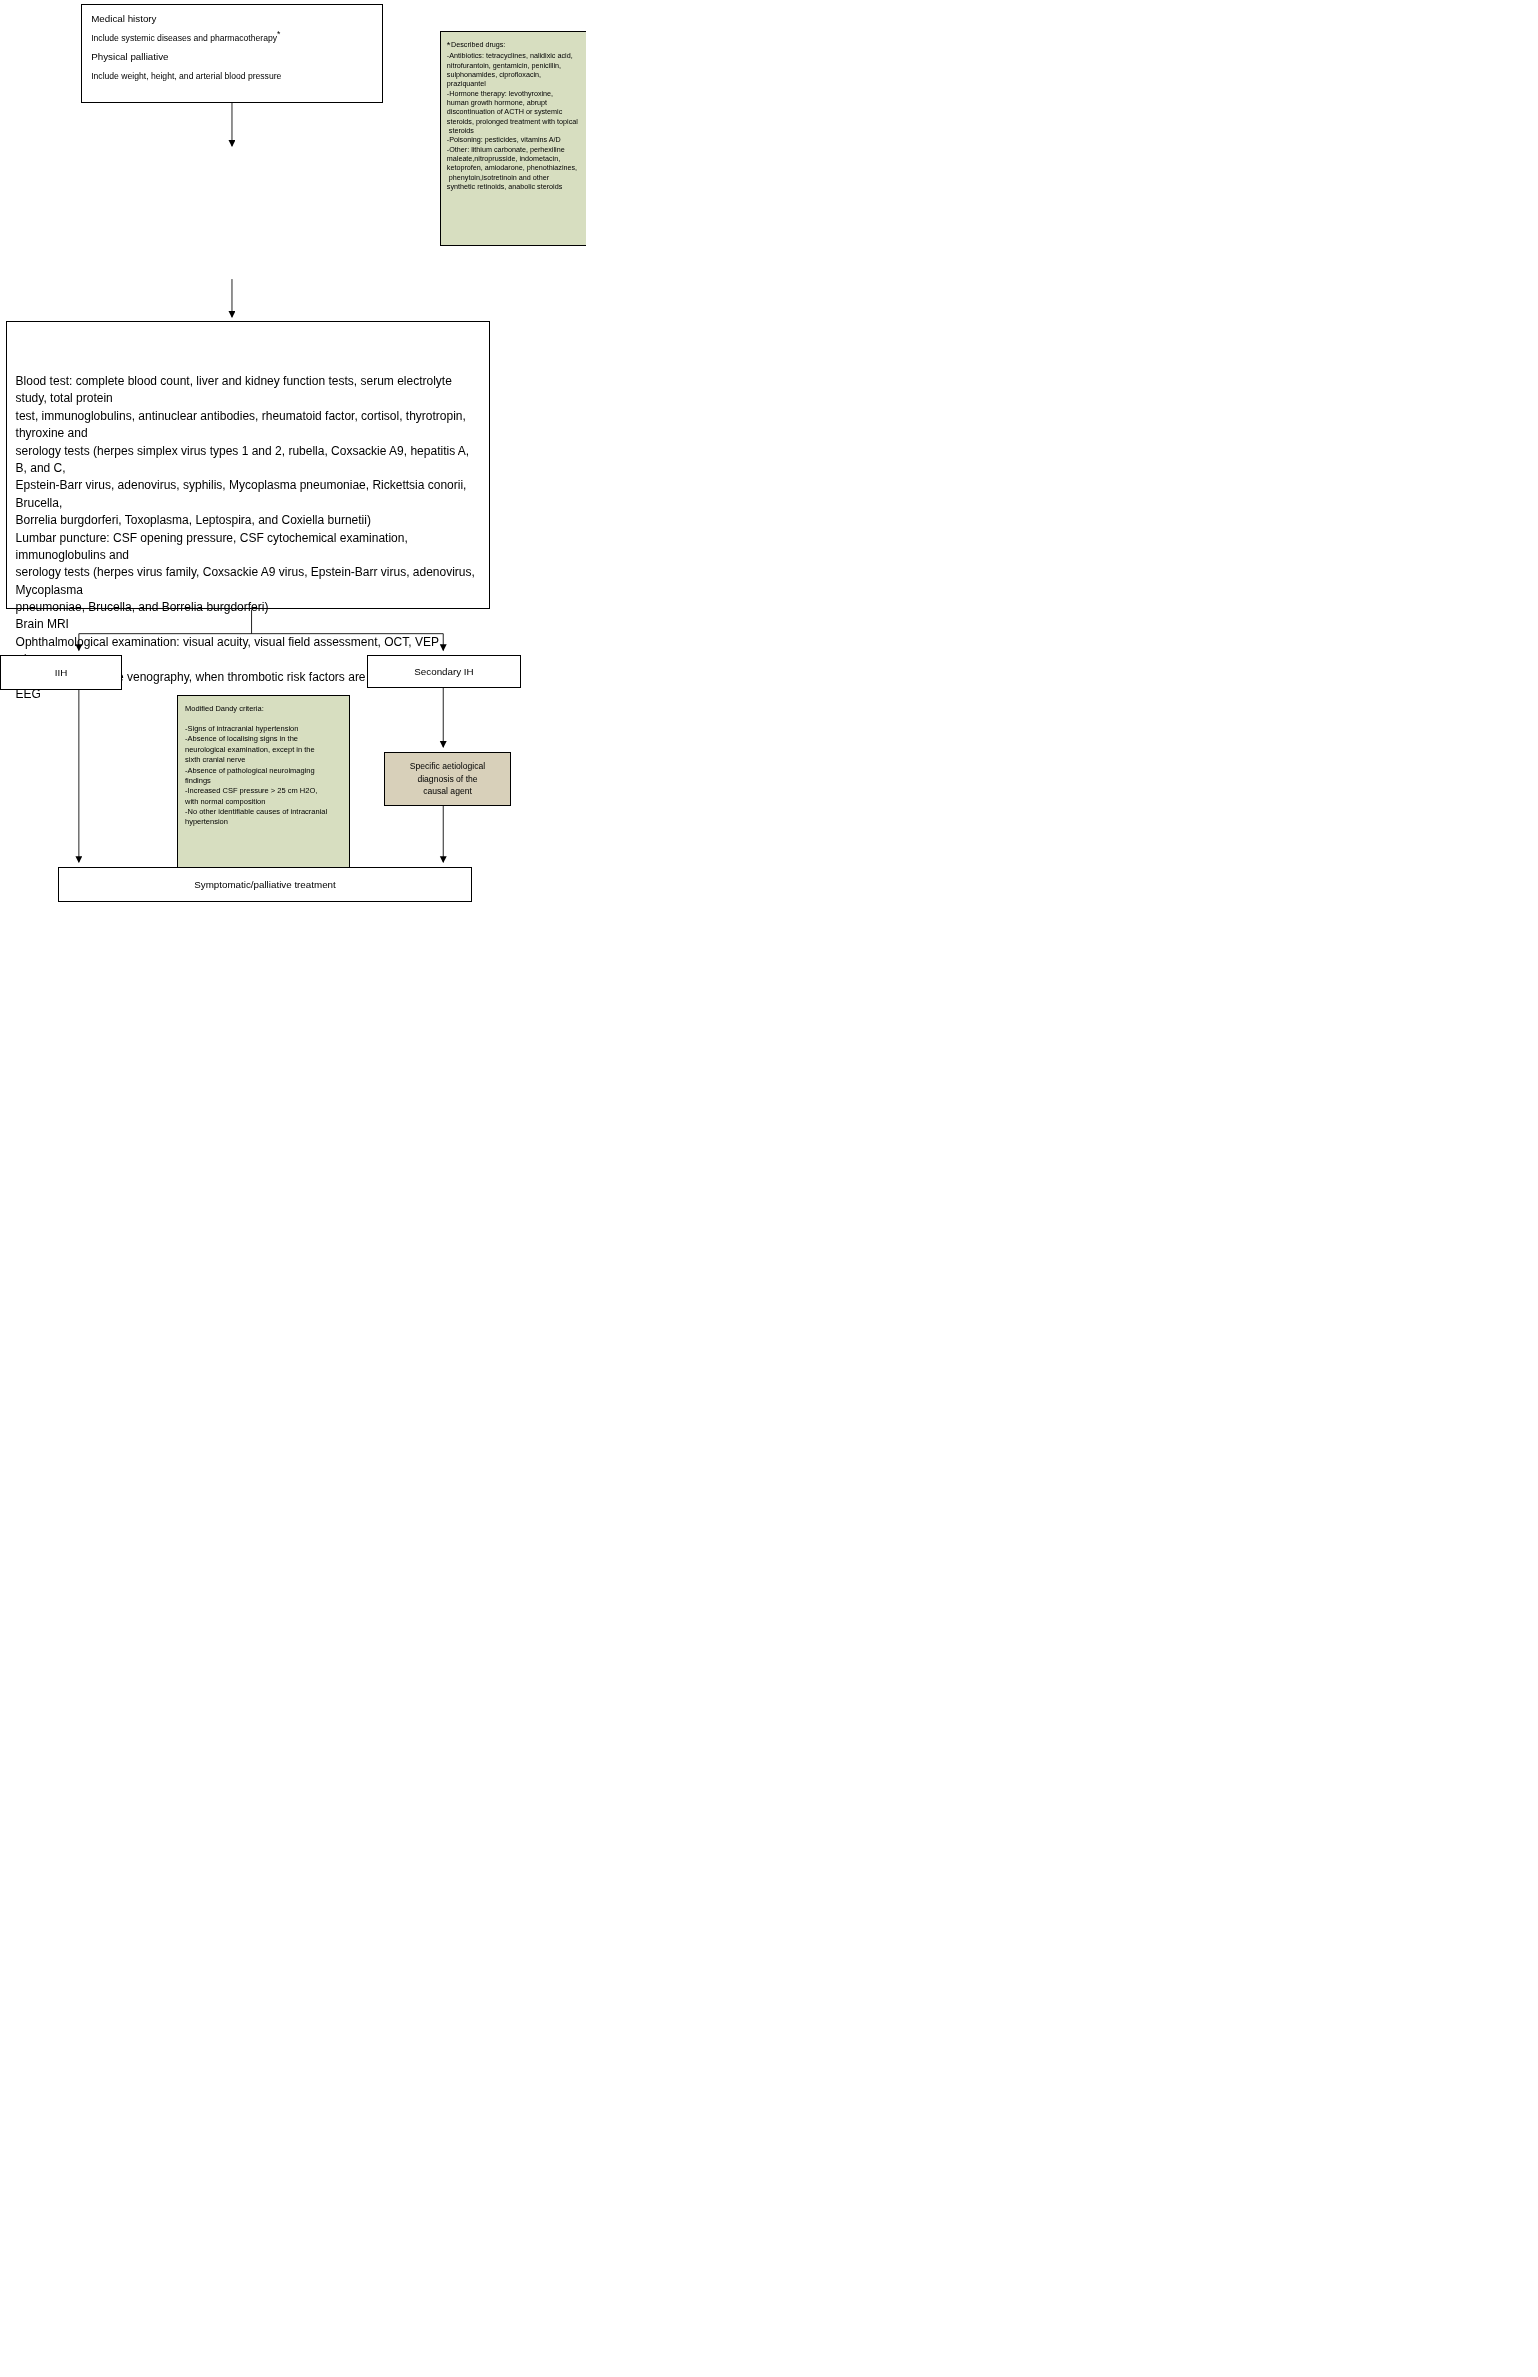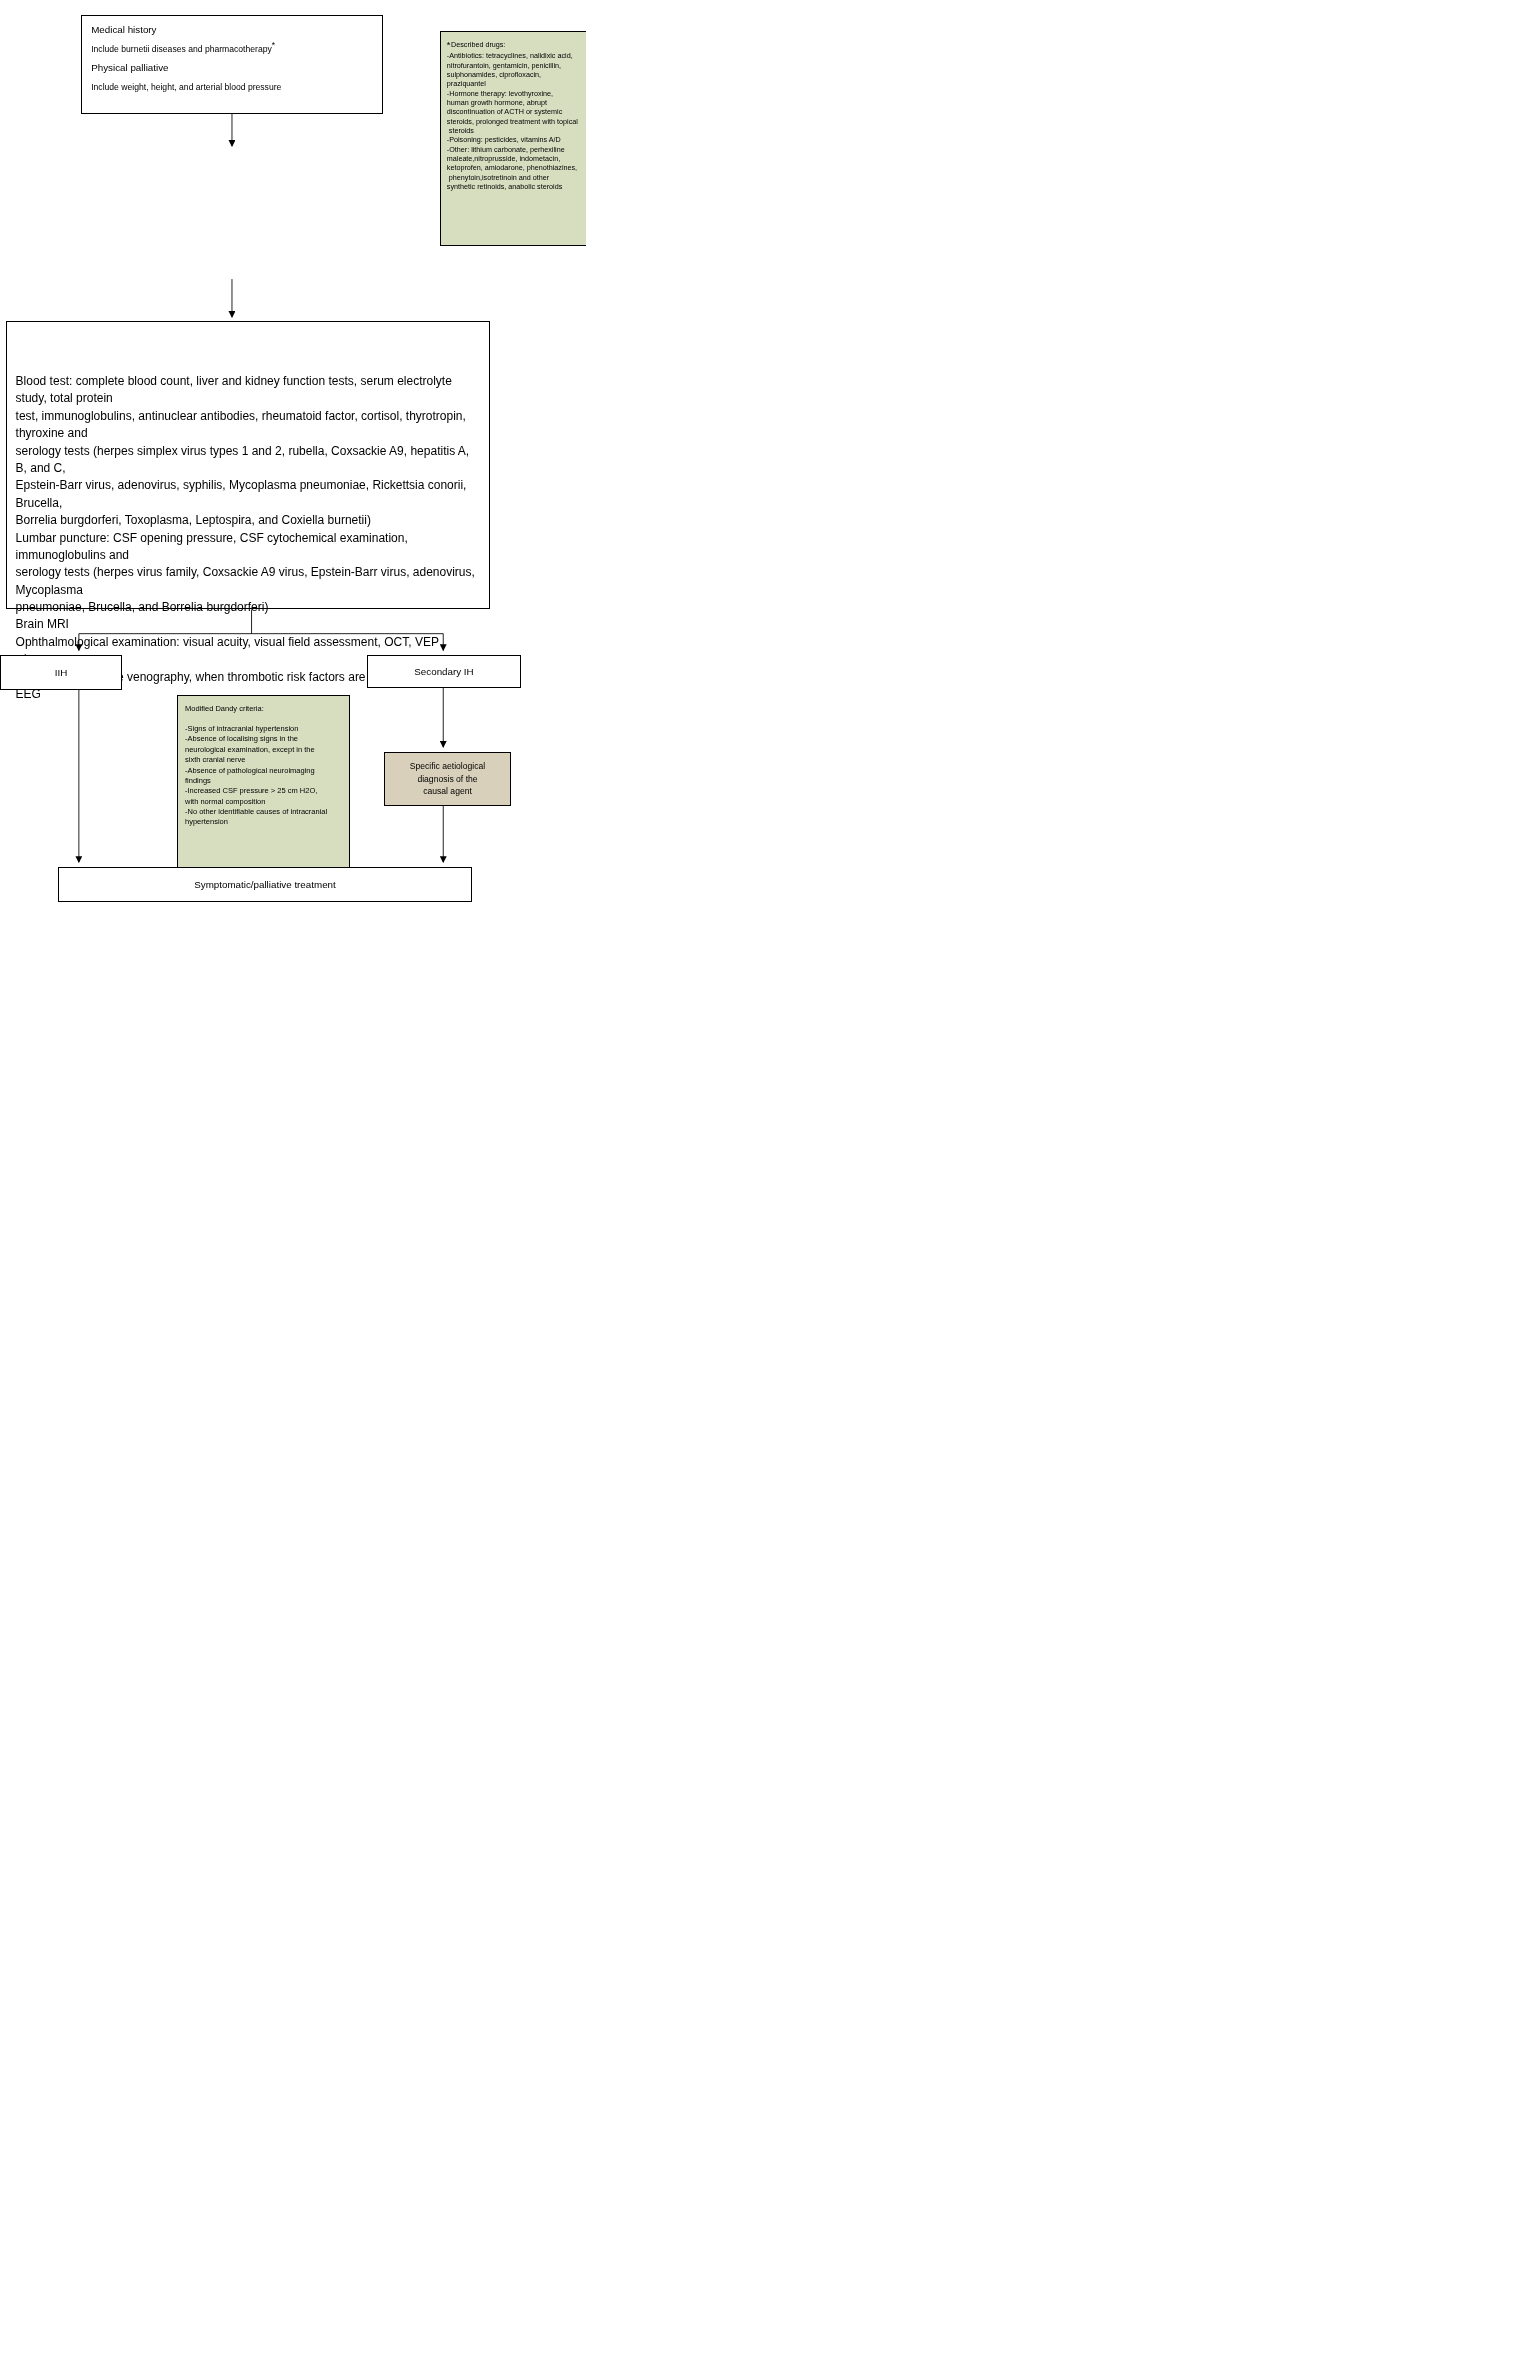--- a/index.html
+++ b/index.html
@@ -16,21 +16,21 @@
     position:absolute;
     border:0.9px solid #000000;
     background:#ffffff;
     box-sizing:border-box;
   }
   .green{background:#d7dec0;}
   .tan{background:#d8d0ba;}
   .center{display:flex;align-items:center;justify-content:center;text-align:center;}
   .pre{white-space:pre-wrap;}
 
-  #box-medical{left:81px;top:15px;width:302px;height:99px;padding:8px 9.2px;}
+  #box-medical{left:81px;top:4px;width:302px;height:99px;padding:8px 9.2px;}
   #box-medical .mh-title{font-size:9.8px;margin-bottom:8.6px;}
   #box-medical .mh-sub{font-size:8.6px;margin-bottom:8.6px;}
   .star{vertical-align:super;font-size:1.0em;line-height:0;}
   .star2{font-size:1.3em;vertical-align:-0.12em;margin-right:0.6px;}
 
   #box-drugs{left:412px;top:31px;width:172px;height:215px;padding:7px 4.6px 5.8px 5.8px;font-size:7.2px;line-height:1.3;margin-left:28px;}
   #box-suspicion{left:68px;top:151px;width:339px;height:128px;padding:19.6px 11.5px 0 17.3px;font-size:8.6px;line-height:1.5;}
   #box-workup{left:6px;top:321px;width:484px;height:288px;padding:51px 8px 0 8.6px;font-size:12px;line-height:1.45;}
   #box-iih{left:0;top:655px;width:122px;height:35px;font-size:9.8px;}
   #box-dandy{left:177px;top:656px;width:173px;height:173px;padding:8px 4.6px 0 7px;font-size:7.5px;line-height:1.38;margin-top:39px;}
@@ -56,21 +56,21 @@
     <line x1="137" y1="1100" x2="770" y2="1100" stroke="#000000" stroke-width="1.5"></line>
     <line x1="137" y1="1100" x2="137" y2="1129" stroke="#000000" stroke-width="1.5" marker-end="url(#ah)"></line>
     <line x1="770" y1="1100" x2="770" y2="1129" stroke="#000000" stroke-width="1.5" marker-end="url(#ah)"></line>
     <line x1="137" y1="1197" x2="137" y2="1497" stroke="#000000" stroke-width="1.5" marker-end="url(#ah)"></line>
     <line x1="770" y1="1194" x2="770" y2="1297" stroke="#000000" stroke-width="1.5" marker-end="url(#ah)"></line>
     <line x1="770" y1="1398" x2="770" y2="1497" stroke="#000000" stroke-width="1.5" marker-end="url(#ah)"></line>
   </svg>
 
   <div class="box" id="box-medical">
     <div class="mh-title">Medical history</div>
-    <div class="mh-sub"><span>Include burnetii diseases and pharmacotherapy</span><span class="star">*</span></div>
+    <div class="mh-sub"><span>Include systemic diseases and pharmacotherapy</span><span class="star">*</span></div>
     <div class="mh-title">Physical palliative</div>
     <div class="mh-sub">Include weight, height, and arterial blood pressure</div>
   </div>
 
   <div class="box green" id="box-drugs">
     <div><span class="star2">*</span><span>Described drugs:</span></div>
     <div class="pre">-Antibiotics: tetracyclines, nalidixic acid,
 nitrofurantoin, gentamicin, penicillin,
 sulphonamides, ciprofloxacin,
 praziquantel

